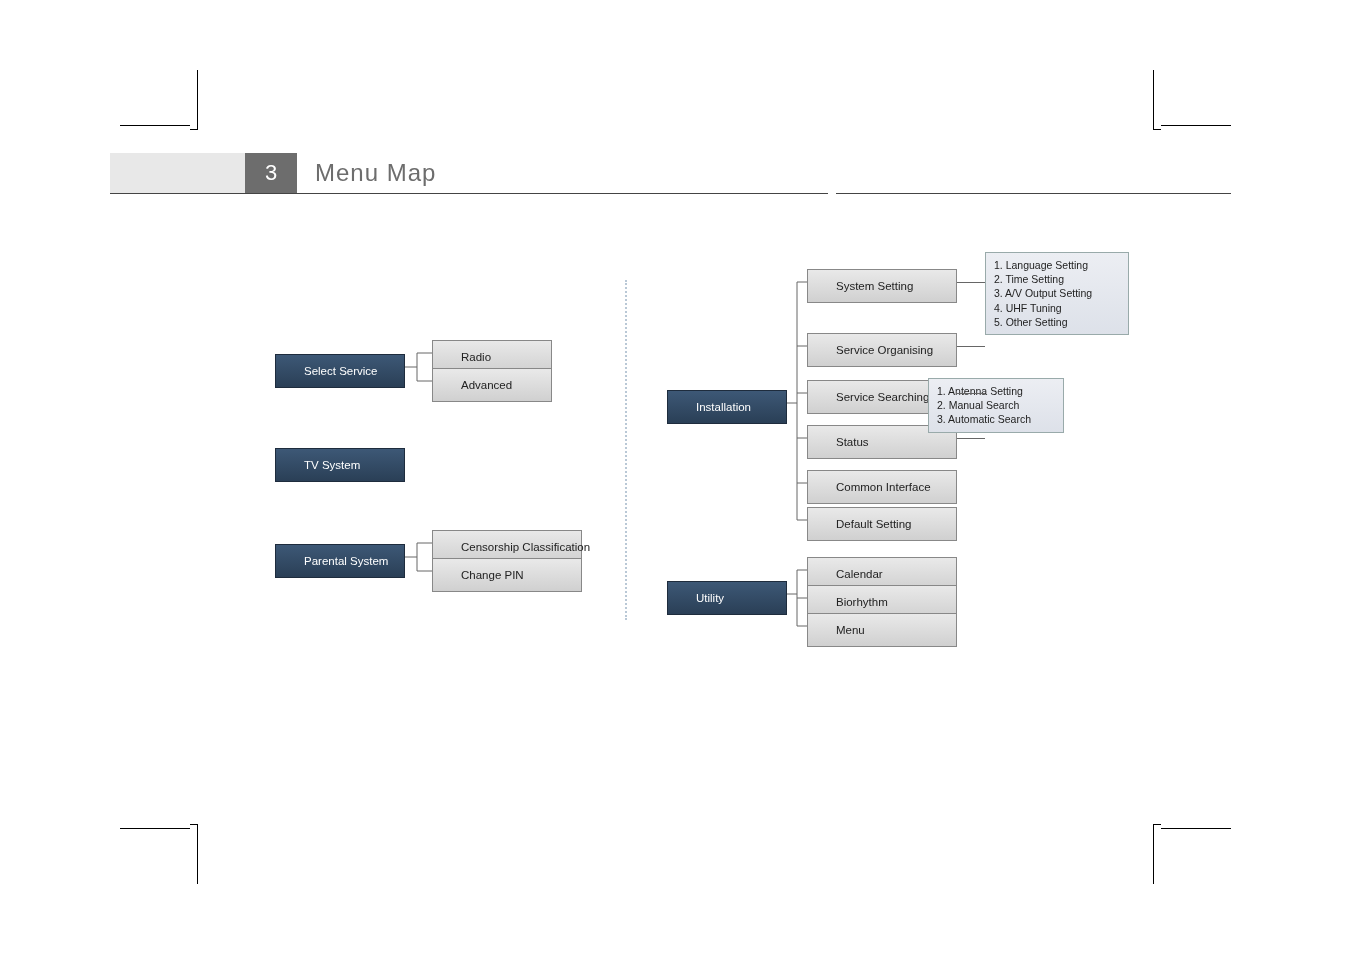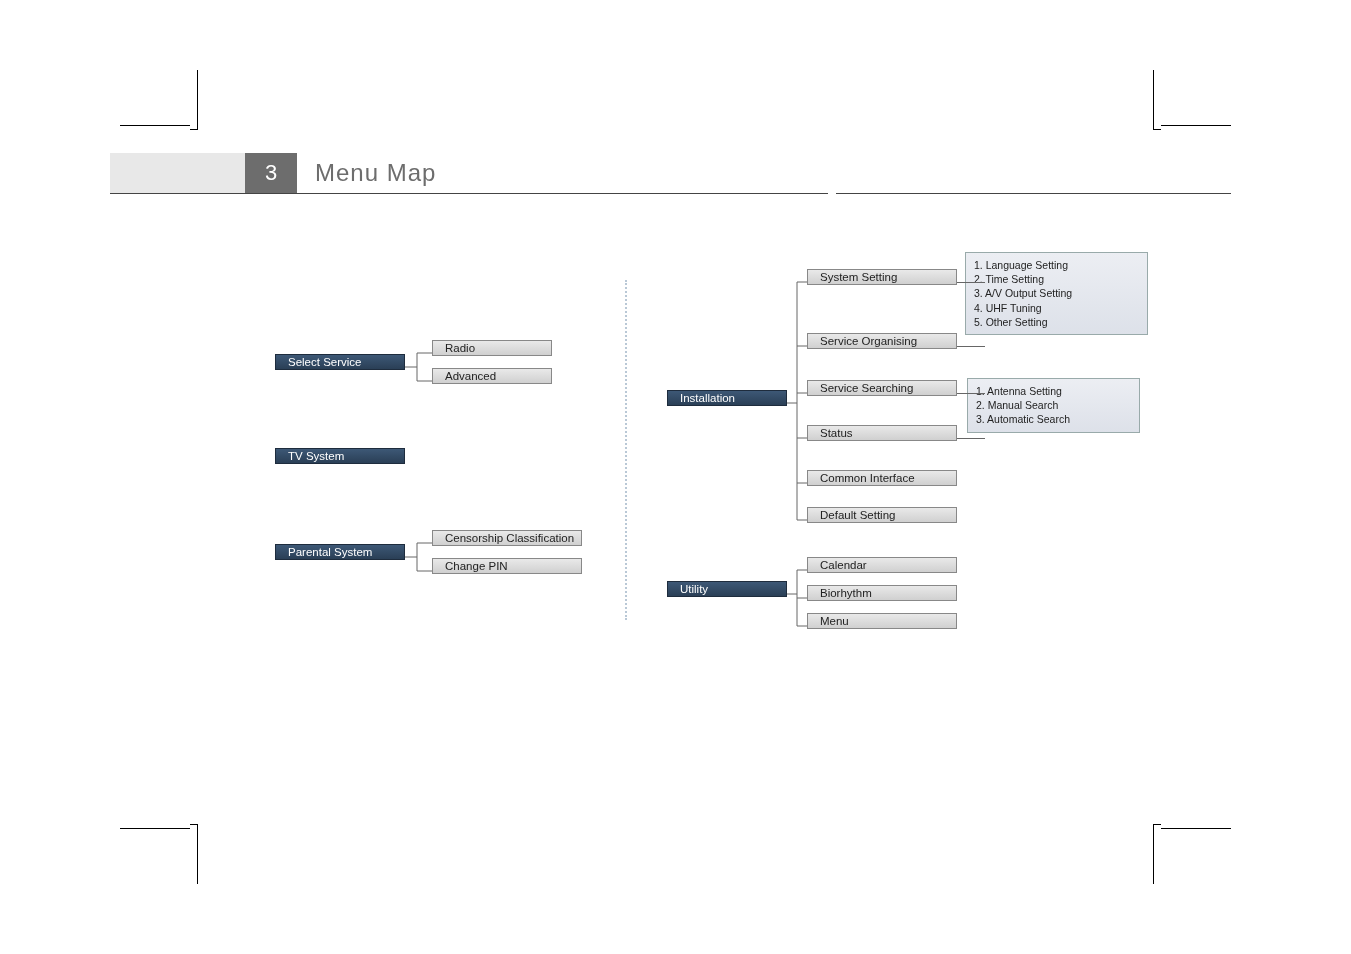--- a/index.html
+++ b/index.html
@@ -13,21 +13,21 @@
 .crop.bl{left:190px;bottom:70px;width:8px;height:60px;border-right:1px solid #000;border-top:1px solid #000}
 .crop.bl2{left:120px;bottom:125px;width:70px;height:8px;border-bottom:1px solid #000}
 .crop.br{right:190px;bottom:70px;width:8px;height:60px;border-left:1px solid #000;border-top:1px solid #000}
 .crop.br2{right:120px;bottom:125px;width:70px;height:8px;border-bottom:1px solid #000}
 .header-band{position:absolute;left:110px;right:120px;top:153px;height:40px}
 .hb-light{position:absolute;left:0;top:0;width:135px;height:40px;background:#e8e8e8}
 .hb-dark{position:absolute;left:135px;top:0;width:52px;height:40px;background:#6d6d6d;color:#fff;font-size:22px;display:flex;align-items:center;justify-content:center;font-weight:400}
 .hb-title{position:absolute;left:205px;top:0;height:40px;display:flex;align-items:center;font-size:24px;color:#6d6d6d;letter-spacing:1px}
 .hb-line{position:absolute;left:0;right:0;top:40px;height:1px;background:#444}
 .hb-gap{position:absolute;left:718px;top:0;width:8px;height:41px;background:#fff}
-.box{position:absolute;height:16px;display:flex;align-items:center;padding:0 12px;font-size:11.5px;white-space:nowrap;border:1px solid #888}
+.box{position:absolute;height:34px;display:flex;align-items:center;padding:0 28px;font-size:11.5px;white-space:nowrap;border:1px solid #888}
 .box.blue{background:linear-gradient(#3d5876,#2a3f56);color:#fff;border:1px solid #1e2c3d;font-weight:normal}
 .box.gray{background:linear-gradient(#e9e9e9,#d0d0d0);color:#222}
 .detail{position:absolute;background:linear-gradient(#eceef3,#dde1e9);border:1px solid #9aa;color:#222;font-size:10.5px;padding:5px 8px;line-height:1.35}
 .conn{position:absolute;background:#666}
 .conn.h{height:1px}
 .divider-dots{position:absolute;left:625px;top:280px;width:1px;height:340px;border-left:2px dotted #b9c8d6}
 .tree-lines{position:absolute;stroke:#666;stroke-width:1;fill:none}
 </style>
 </head>
 <body>
@@ -75,32 +75,32 @@
   <div class="box gray" style="left:807px;top:333px;width:150px">Service Organising</div>
   <div class="box gray" style="left:807px;top:380px;width:150px">Service Searching</div>
   <div class="box gray" style="left:807px;top:425px;width:150px">Status</div>
   <div class="box gray" style="left:807px;top:470px;width:150px">Common Interface</div>
   <div class="box gray" style="left:807px;top:507px;width:150px">Default Setting</div>
 
   <svg class="tree-lines" style="left:787px;top:269px;width:24px;height:270px">
     <path d="M0 134 H10 M10 13 V251 M10 13 H20 M10 77 H20 M10 124 H20 M10 169 H20 M10 214 H20 M10 251 H20"></path>
   </svg>
 
-  <div class="detail" style="left:965px;top:252px;width:183px">
+  <div class="detail" style="left:985px;top:252px;width:144px">
     <div>1. Language Setting</div>
     <div>2. Time Setting</div>
     <div>3. A/V Output Setting</div>
     <div>4. UHF Tuning</div>
     <div>5. Other Setting</div>
   </div>
   <div class="conn h" style="left:957px;top:282px;width:28px"></div>
 
   <div class="conn h" style="left:957px;top:346px;width:28px"></div>
 
-  <div class="detail" style="left:967px;top:378px;width:173px">
+  <div class="detail" style="left:928px;top:378px;width:136px">
     <div>1. Antenna Setting</div>
     <div>2. Manual Search</div>
     <div>3. Automatic Search</div>
   </div>
   <div class="conn h" style="left:957px;top:393px;width:28px"></div>
 
   <div class="conn h" style="left:957px;top:438px;width:28px"></div>
 
   <div class="box blue" style="left:667px;top:581px;width:120px">Utility</div>
   <div class="box gray" style="left:807px;top:557px;width:150px">Calendar</div>

